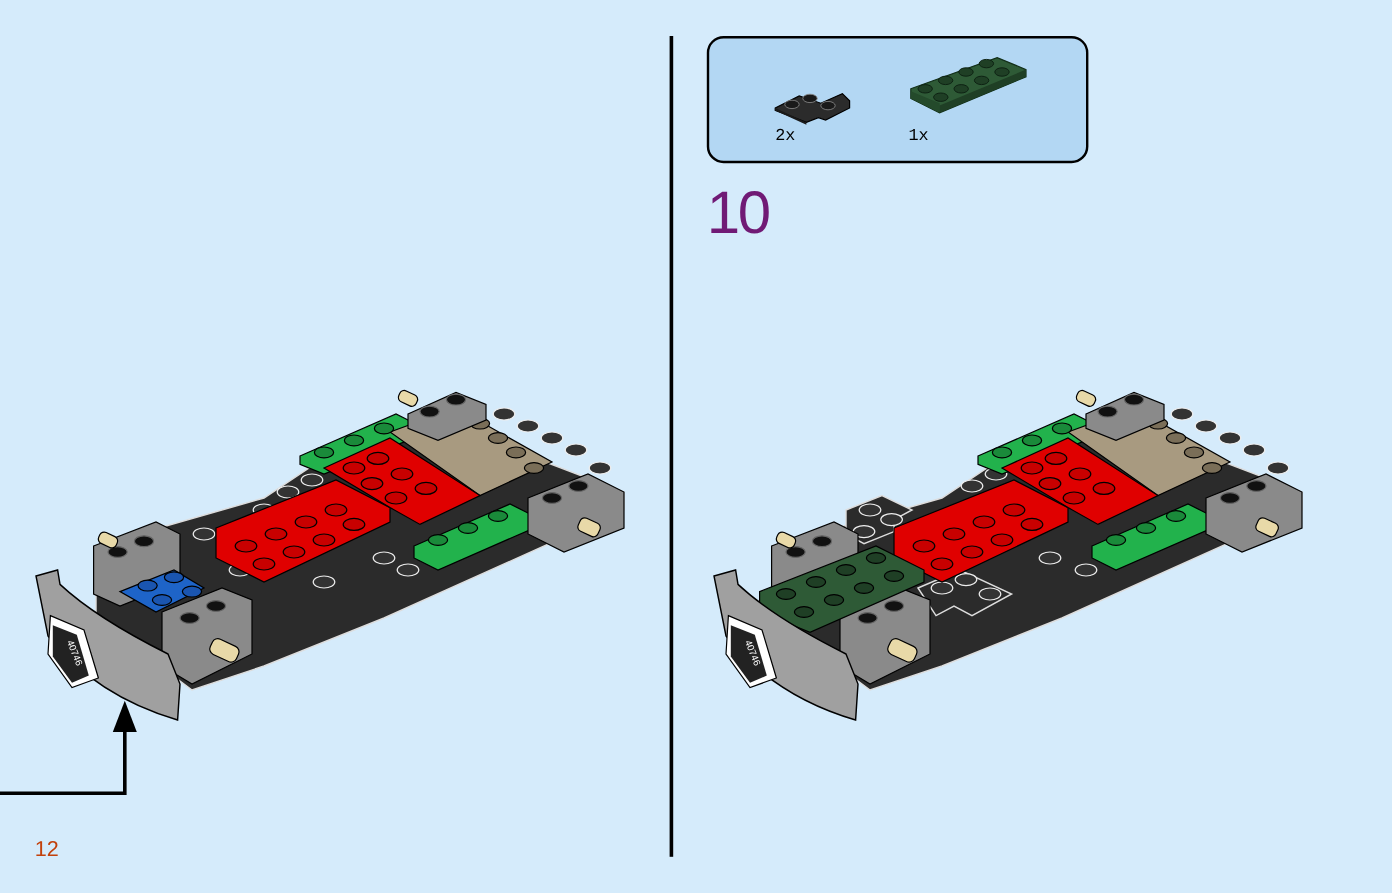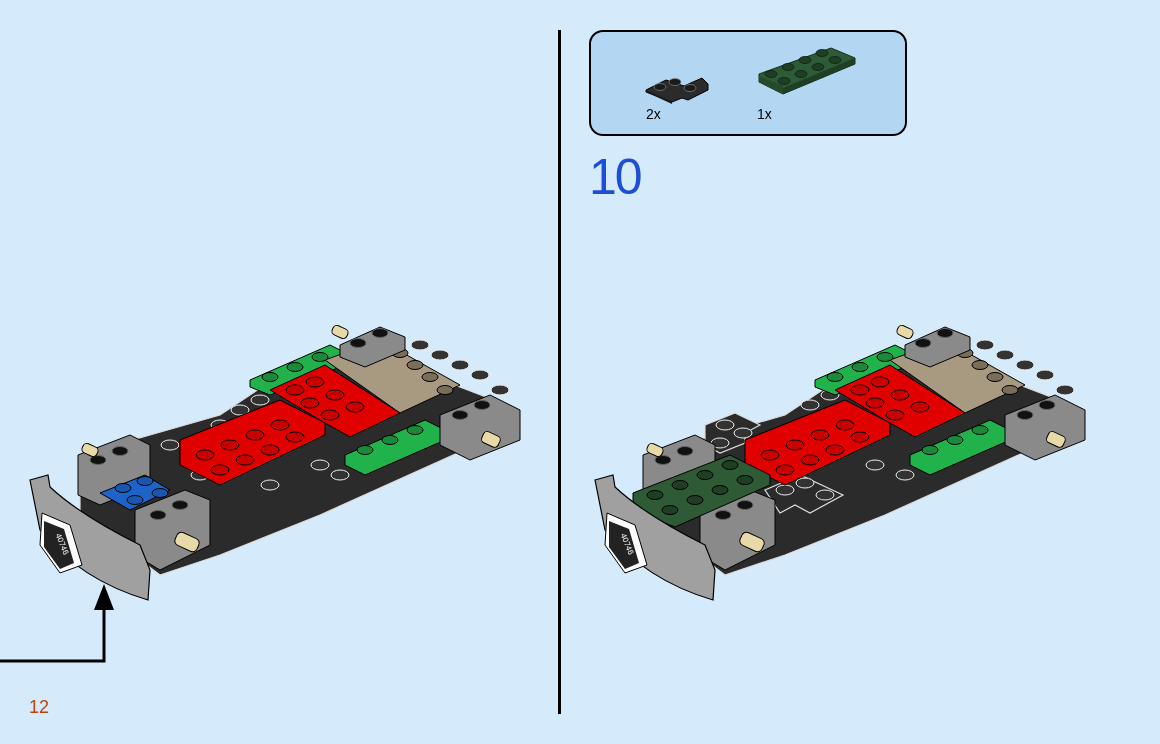--- a/index.html
+++ b/index.html
@@ -1,22 +1,22 @@
 <!DOCTYPE html>
 <html><head>
 <meta charset="utf-8">
 <style>
   html, body { margin:0; padding:0; }
   body { width:1160px; height:744px; background:#D5EBFB; position:relative; overflow:hidden; font-family:"Liberation Sans", sans-serif; }
   .page-number { position:absolute; left:29px; top:697px; font-size:18px; color:#c2410c; }
   .divider { position:absolute; left:558px; top:30px; width:3px; height:684px; background:#000; }
   .parts-box { position:absolute; left:589px; top:30px; width:318px; height:106px; background:#B3D7F3; border:2.5px solid #000; border-radius:14px; box-sizing:border-box; }
   .part { position:absolute; }
-  .part-qty { position:absolute; font-size:14px; color:#000; }
-  .step-number { position:absolute; left:589px; top:152px; font-size:50px; font-weight:400; color:#1d4ed8; letter-spacing:-2px; line-height:1; }
+  .part-qty { position:absolute; font-size:14px; color:#000;font-family:Liberation Mono, monospace; }
+  .step-number { position:absolute; left:589px; top:152px; font-size:50px; font-weight:400; color:#701a75; letter-spacing:-2px; line-height:1; }
   .model { position:absolute; }
   .arrow { position:absolute; left:0; top:580px; }
 </style>
 </head>
 <body>
 
 <div class="divider"></div>
 
 <div class="parts-box">
   <svg class="part" style="left:53px;top:38px" width="66" height="36" viewBox="0 0 66 36">

